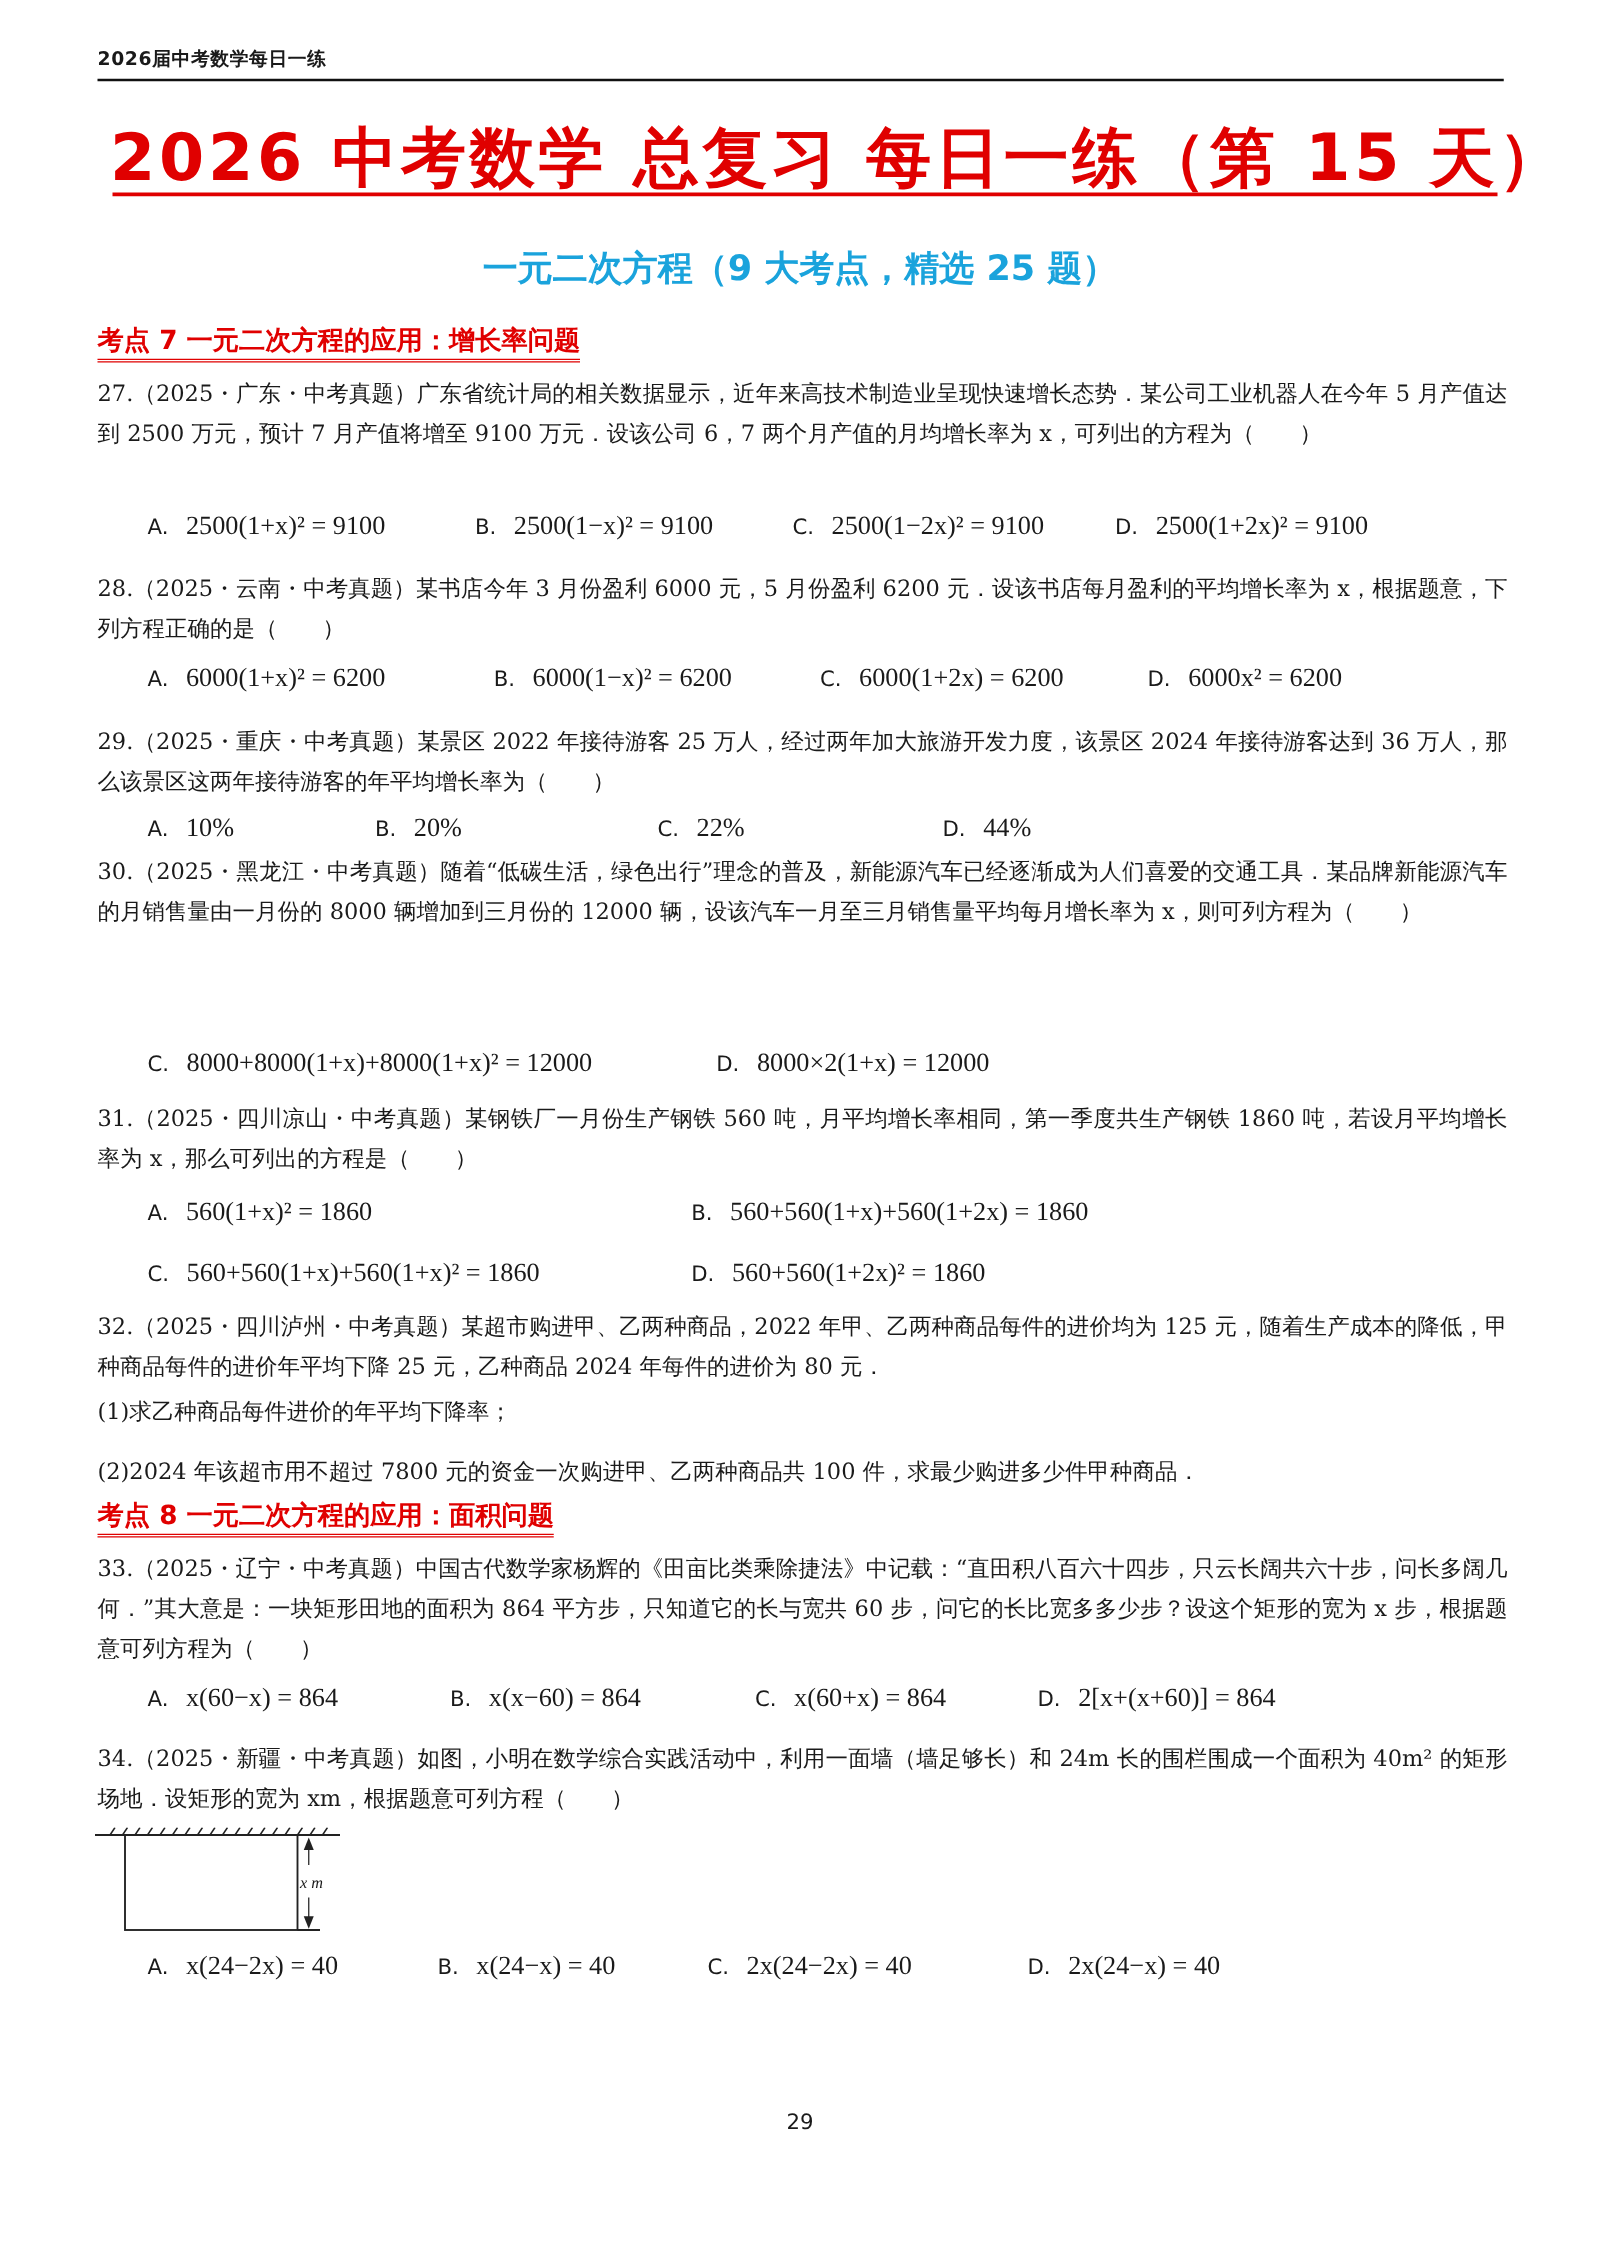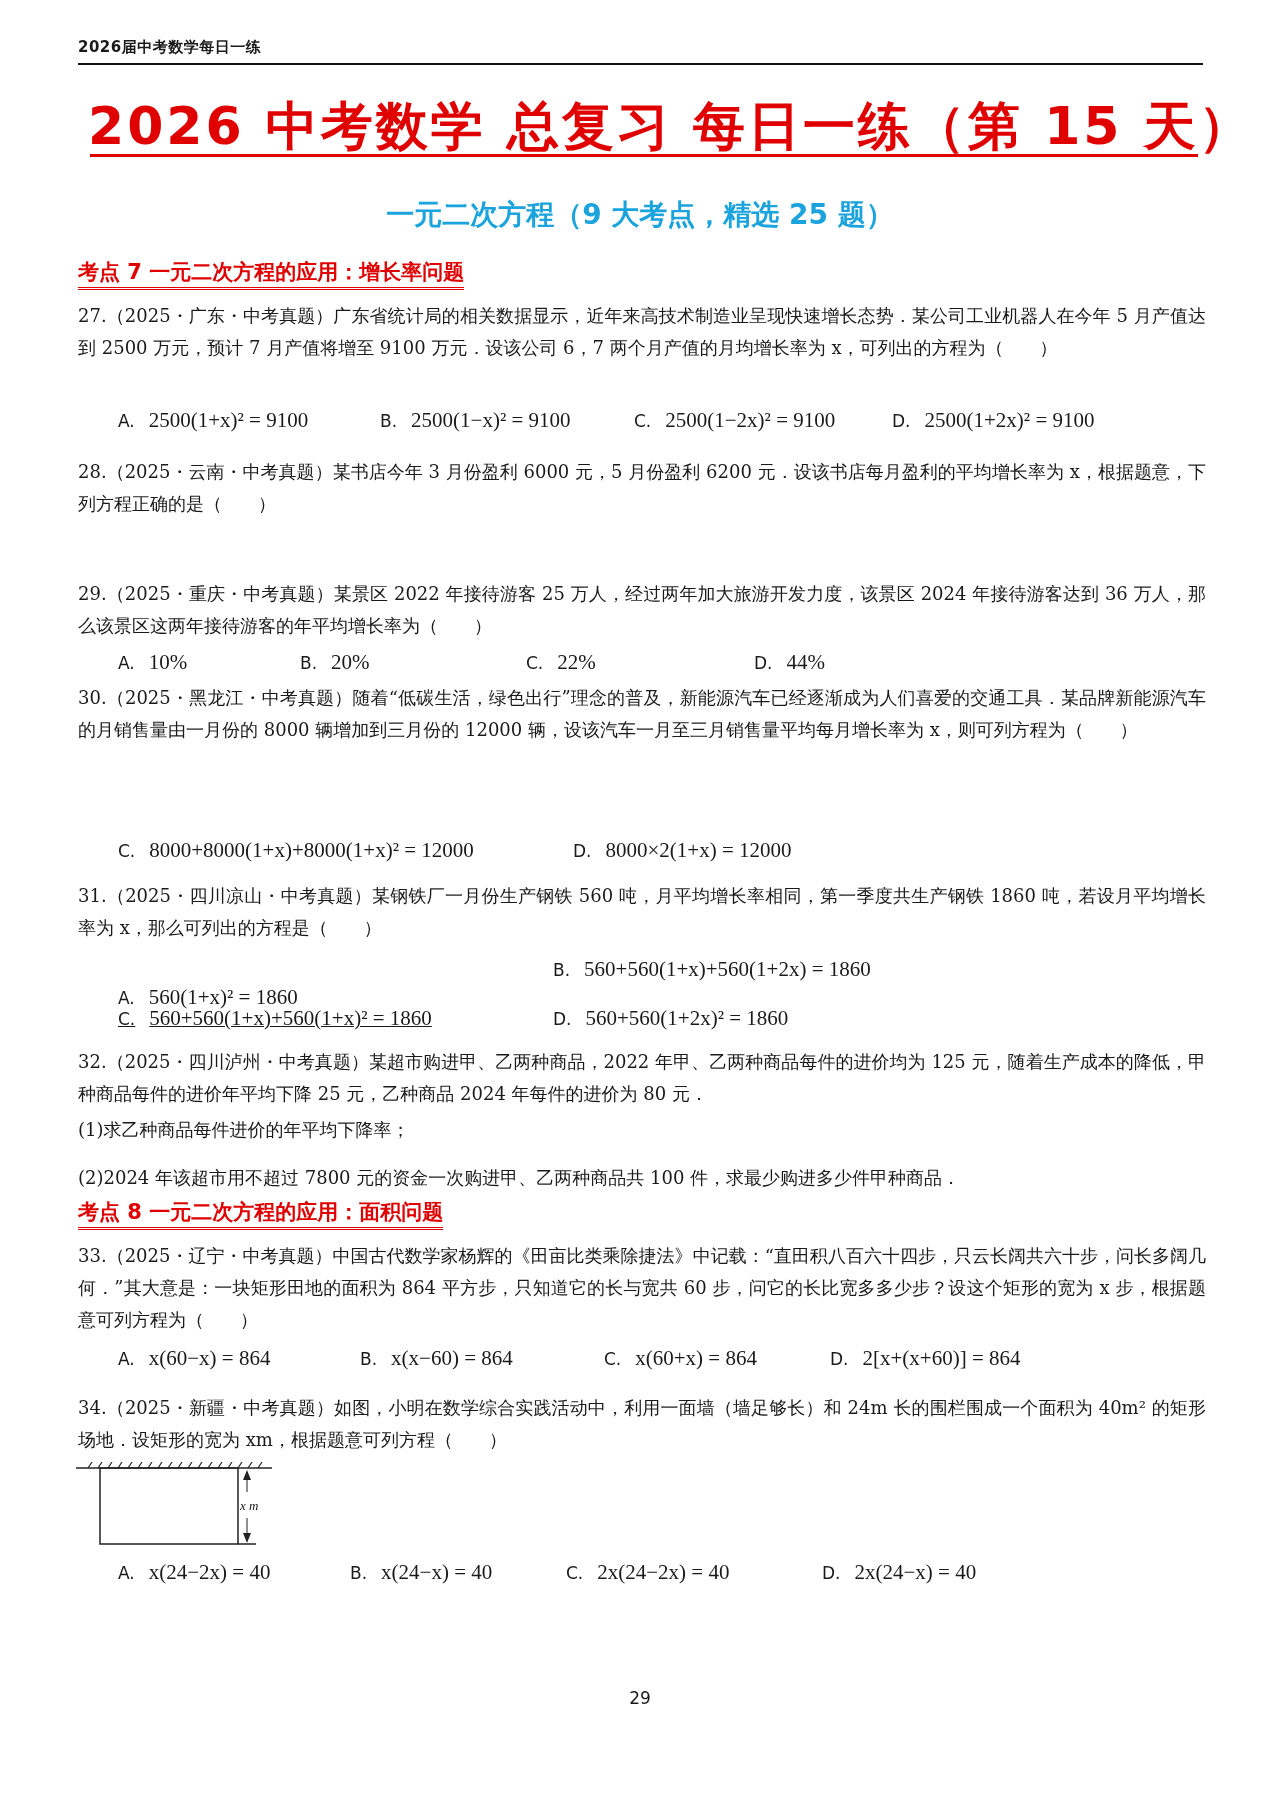--- a/index.html
+++ b/index.html
@@ -43,42 +43,48 @@
 
   <div class="q" style="top:300px;">27.（2025・广东・中考真题）广东省统计局的相关数据显示，近年来高技术制造业呈现快速增长态势．某公司工业机器人在今年 5 月产值达到 2500 万元，预计 7 月产值将增至 9100 万元．设该公司 6，7 两个月产值的月均增长率为 x，可列出的方程为（　　）</div>
   <div class="opts" style="top:408px;">
     <span class="opt" style="left:40px;"><span class="lbl">A.</span><span class="expr">2500(1+x)² = 9100</span></span>
     <span class="opt" style="left:302px;"><span class="lbl">B.</span><span class="expr">2500(1−x)² = 9100</span></span>
     <span class="opt" style="left:556px;"><span class="lbl">C.</span><span class="expr">2500(1−2x)² = 9100</span></span>
     <span class="opt" style="left:814px;text-align:center;"><span class="lbl">D.</span><span class="expr">2500(1+2x)² = 9100</span></span>
   </div>
 
   <div class="q" style="top:456px;">28.（2025・云南・中考真题）某书店今年 3 月份盈利 6000 元，5 月份盈利 6200 元．设该书店每月盈利的平均增长率为 x，根据题意，下列方程正确的是（　　）</div>
+  <div class="opts" style="top:530px;">
+    <span class="opt" style="left:40px;"><span class="lbl">A.</span><span class="expr">6000(1+x)² = 6200</span></span>
+    <span class="opt" style="left:317px;"><span class="lbl">B.</span><span class="expr">6000(1−x)² = 6200</span></span>
+    <span class="opt" style="left:578px;"><span class="lbl">C.</span><span class="expr">6000(1+2x) = 6200</span></span>
+    <span class="opt" style="left:840px;"><span class="lbl">D.</span><span class="expr">6000x² = 6200</span></span>
+  </div>
 
   <div class="q" style="top:578px;">29.（2025・重庆・中考真题）某景区 2022 年接待游客 25 万人，经过两年加大旅游开发力度，该景区 2024 年接待游客达到 36 万人，那么该景区这两年接待游客的年平均增长率为（　　）</div>
   <div class="opts" style="top:650px;">
     <span class="opt" style="left:40px;"><span class="lbl">A.</span><span class="expr">10%</span></span>
     <span class="opt" style="left:222px;"><span class="lbl">B.</span><span class="expr">20%</span></span>
     <span class="opt" style="left:448px;"><span class="lbl">C.</span><span class="expr">22%</span></span>
     <span class="opt" style="left:676px;"><span class="lbl">D.</span><span class="expr">44%</span></span>
   </div>
 
   <div class="q" style="top:682px;">30.（2025・黑龙江・中考真题）随着“低碳生活，绿色出行”理念的普及，新能源汽车已经逐渐成为人们喜爱的交通工具．某品牌新能源汽车的月销售量由一月份的 8000 辆增加到三月份的 12000 辆，设该汽车一月至三月销售量平均每月增长率为 x，则可列方程为（　　）</div>
   <div class="opts" style="top:838px;">
     <span class="opt" style="left:40px;"><span class="lbl">C.</span><span class="expr">8000+8000(1+x)+8000(1+x)² = 12000</span></span>
     <span class="opt" style="left:495px;"><span class="lbl">D.</span><span class="expr">8000×2(1+x) = 12000</span></span>
   </div>
 
   <div class="q" style="top:880px;">31.（2025・四川凉山・中考真题）某钢铁厂一月份生产钢铁 560 吨，月平均增长率相同，第一季度共生产钢铁 1860 吨，若设月平均增长率为 x，那么可列出的方程是（　　）</div>
   <div class="opts" style="top:957px;">
-    <span class="opt" style="left:40px;margin-top:28px;"><span class="lbl">A.</span><span class="expr">560(1+x)² = 1860</span></span>
+    <span class="opt" style="left:40px;"><span class="lbl">A.</span><span class="expr">560(1+x)² = 1860</span></span>
     <span class="opt" style="left:475px;"><span class="lbl">B.</span><span class="expr">560+560(1+x)+560(1+2x) = 1860</span></span>
   </div>
   <div class="opts" style="top:1006px;">
-    <span class="opt" style="left:40px;text-decoration:underline;"><span class="lbl">C.</span><span class="expr">560+560(1+x)+560(1+x)² = 1860</span></span>
+    <span class="opt" style="left:40px;"><span class="lbl">C.</span><span class="expr">560+560(1+x)+560(1+x)² = 1860</span></span>
     <span class="opt" style="left:475px;"><span class="lbl">D.</span><span class="expr">560+560(1+2x)² = 1860</span></span>
   </div>
 
   <div class="q" style="top:1046px;">32.（2025・四川泸州・中考真题）某超市购进甲、乙两种商品，2022 年甲、乙两种商品每件的进价均为 125 元，随着生产成本的降低，甲种商品每件的进价年平均下降 25 元，乙种商品 2024 年每件的进价为 80 元．</div>
   <div class="sub-q" style="top:1114px;">(1)求乙种商品每件进价的年平均下降率；</div>
   <div class="sub-q" style="top:1162px;text-align:right;">(2)2024 年该超市用不超过 7800 元的资金一次购进甲、乙两种商品共 100 件，求最少购进多少件甲种商品．</div>
 
   <div class="section-head" style="top:1198px;">考点 8 一元二次方程的应用：面积问题</div>
 
   <div class="q" style="top:1240px;">33.（2025・辽宁・中考真题）中国古代数学家杨辉的《田亩比类乘除捷法》中记载：“直田积八百六十四步，只云长阔共六十步，问长多阔几何．”其大意是：一块矩形田地的面积为 864 平方步，只知道它的长与宽共 60 步，问它的长比宽多多少步？设这个矩形的宽为 x 步，根据题意可列方程为（　　）</div>

